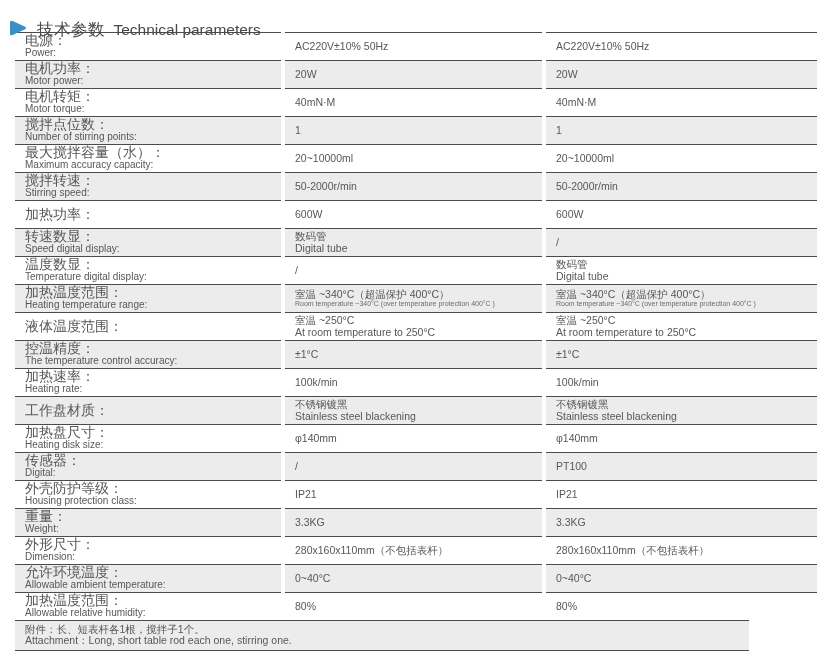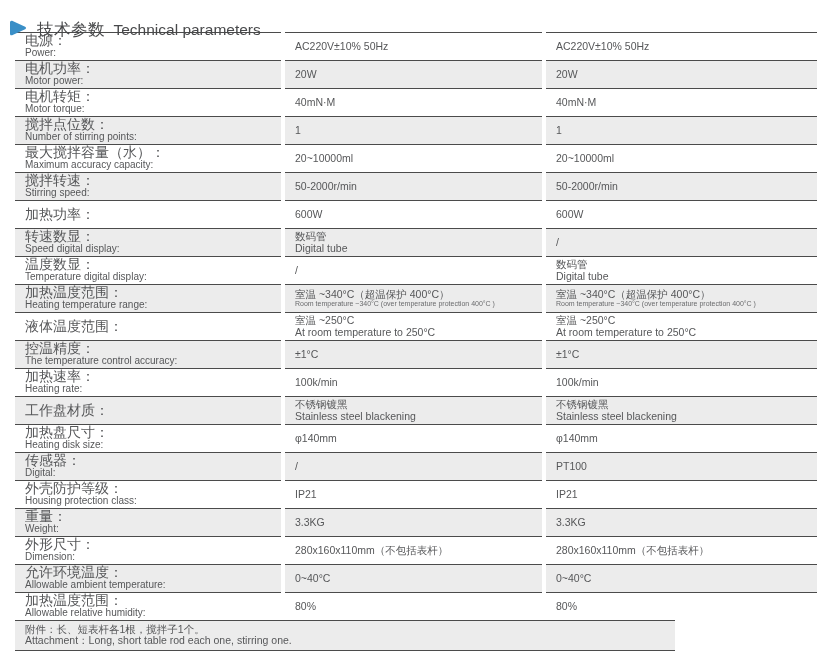--- a/index.html
+++ b/index.html
@@ -44,21 +44,21 @@
   .row:nth-child(even) .cell { background:#ececec; }
   .zh { font-size:14px; line-height:11.5px; color:#565759; }
   .en { font-size:10px; line-height:11.5px; color:#565759; }
   .val div { font-size:10.5px; line-height:11.5px; color:#565759; }
   .val div.tiny { font-size:7px; line-height:8px; color:#6a6b6d; }
 
   
   .attachment {
     box-sizing:border-box;
     margin-left:15px;
-    width:660px;
+    width:734px;
     background:#ececec;
     border-top:1.5px solid #4b4b4b;
     border-bottom:1.5px solid #4b4b4b;
     padding:2.5px 10px 3.5px 10px;
   }
   .attachment div { font-size:10.5px; line-height:11.5px; color:#565759; }
 </style>
 </head>
 <body>
 

